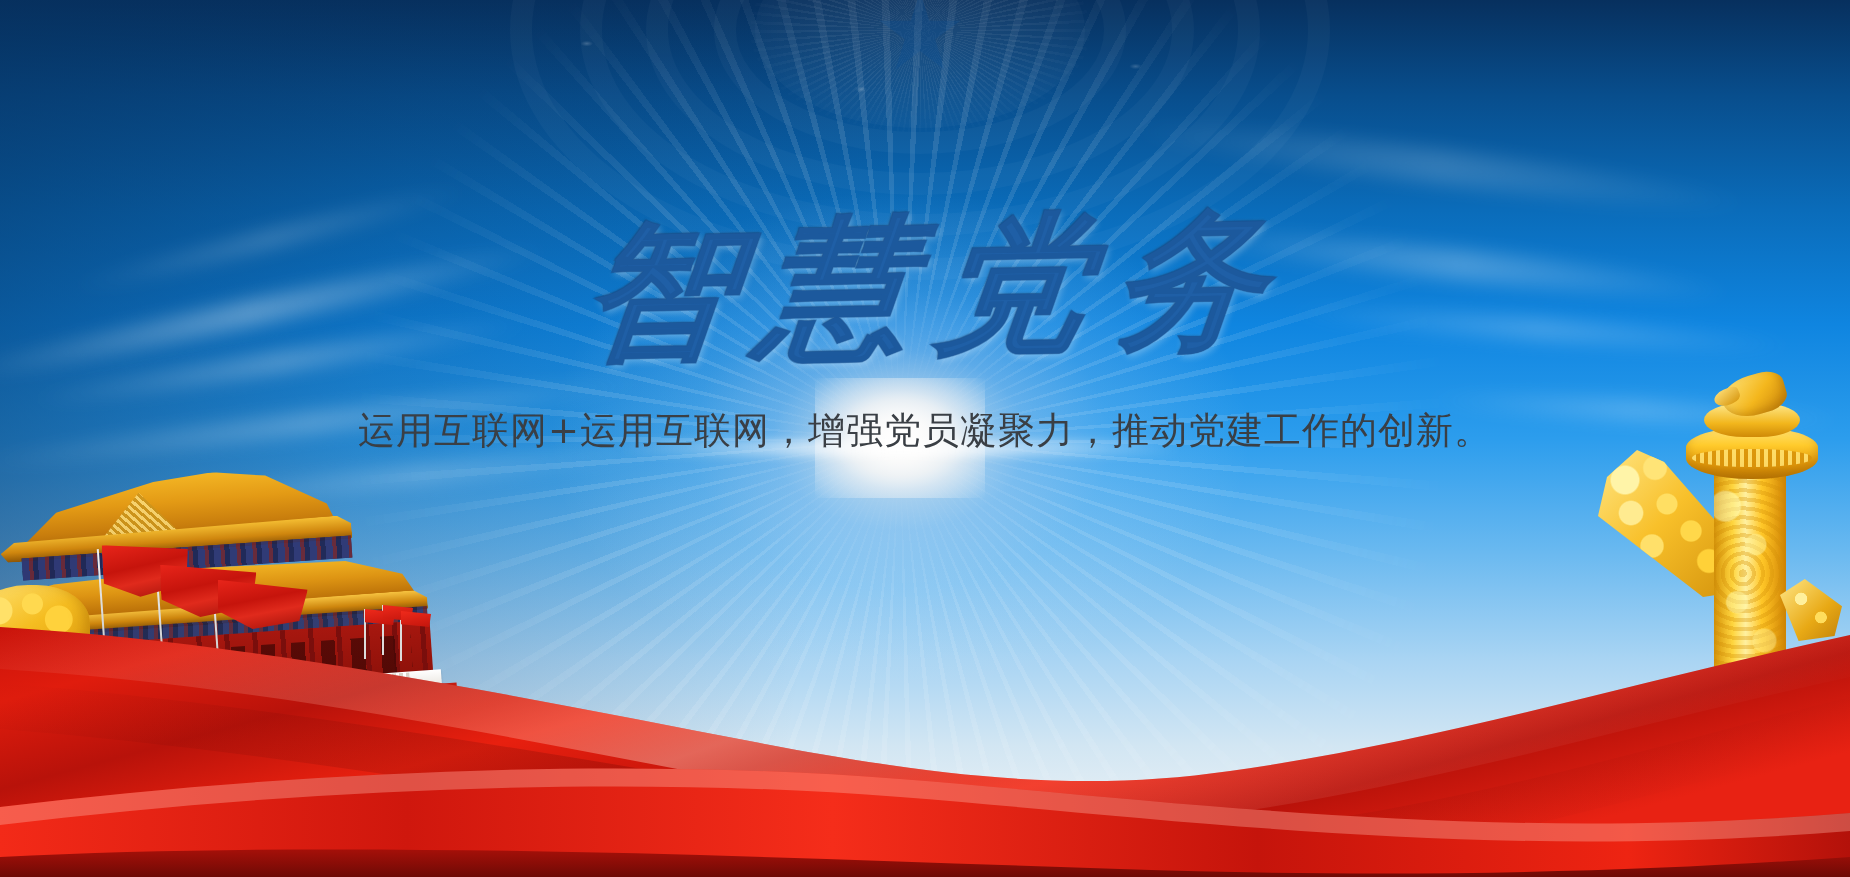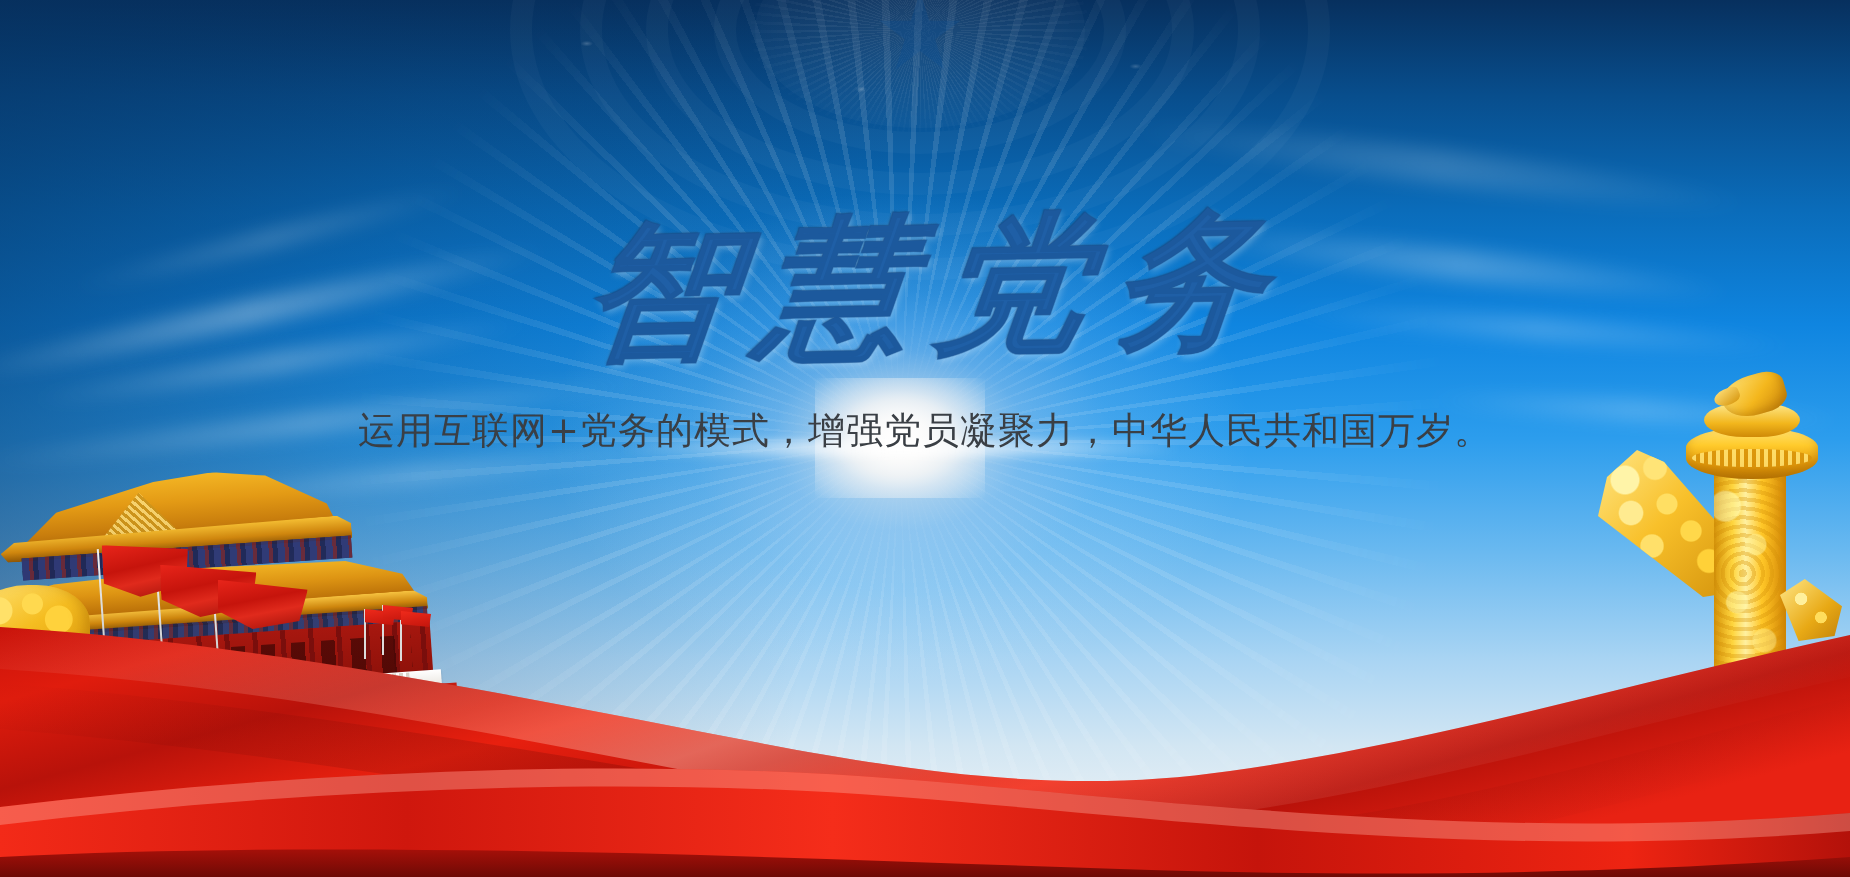--- a/index.html
+++ b/index.html
@@ -603,21 +603,21 @@
     <div class="hb-wing-r"></div>
     <div class="hb-collar"></div>
     <div class="hb-collar-band"></div>
     <div class="hb-cap"></div>
     <div class="hb-head"></div>
     <div class="hb-head-snout"></div>
   </div>
 
   <div class="title">智慧党务</div>
 
-  <div class="subtitle">运用互联网+党务的模式，增强党员凝聚力，中华人民共和国万岁。</div>
+  <div class="subtitle">运用互联网+运用互联网，增强党员凝聚力，推动党建工作的创新。</div>
 
   <div class="ribbon">
     <svg viewBox="0 0 1850 320" preserveAspectRatio="none">
       <defs>
         <linearGradient id="rbA" x1="0" y1="0" x2="1" y2="0.5">
           <stop offset="0%" stop-color="#c9130a"></stop>
           <stop offset="12%" stop-color="#e01c0d"></stop>
           <stop offset="26%" stop-color="#b8120a"></stop>
           <stop offset="40%" stop-color="#e8200f"></stop>
           <stop offset="55%" stop-color="#c4140b"></stop>

